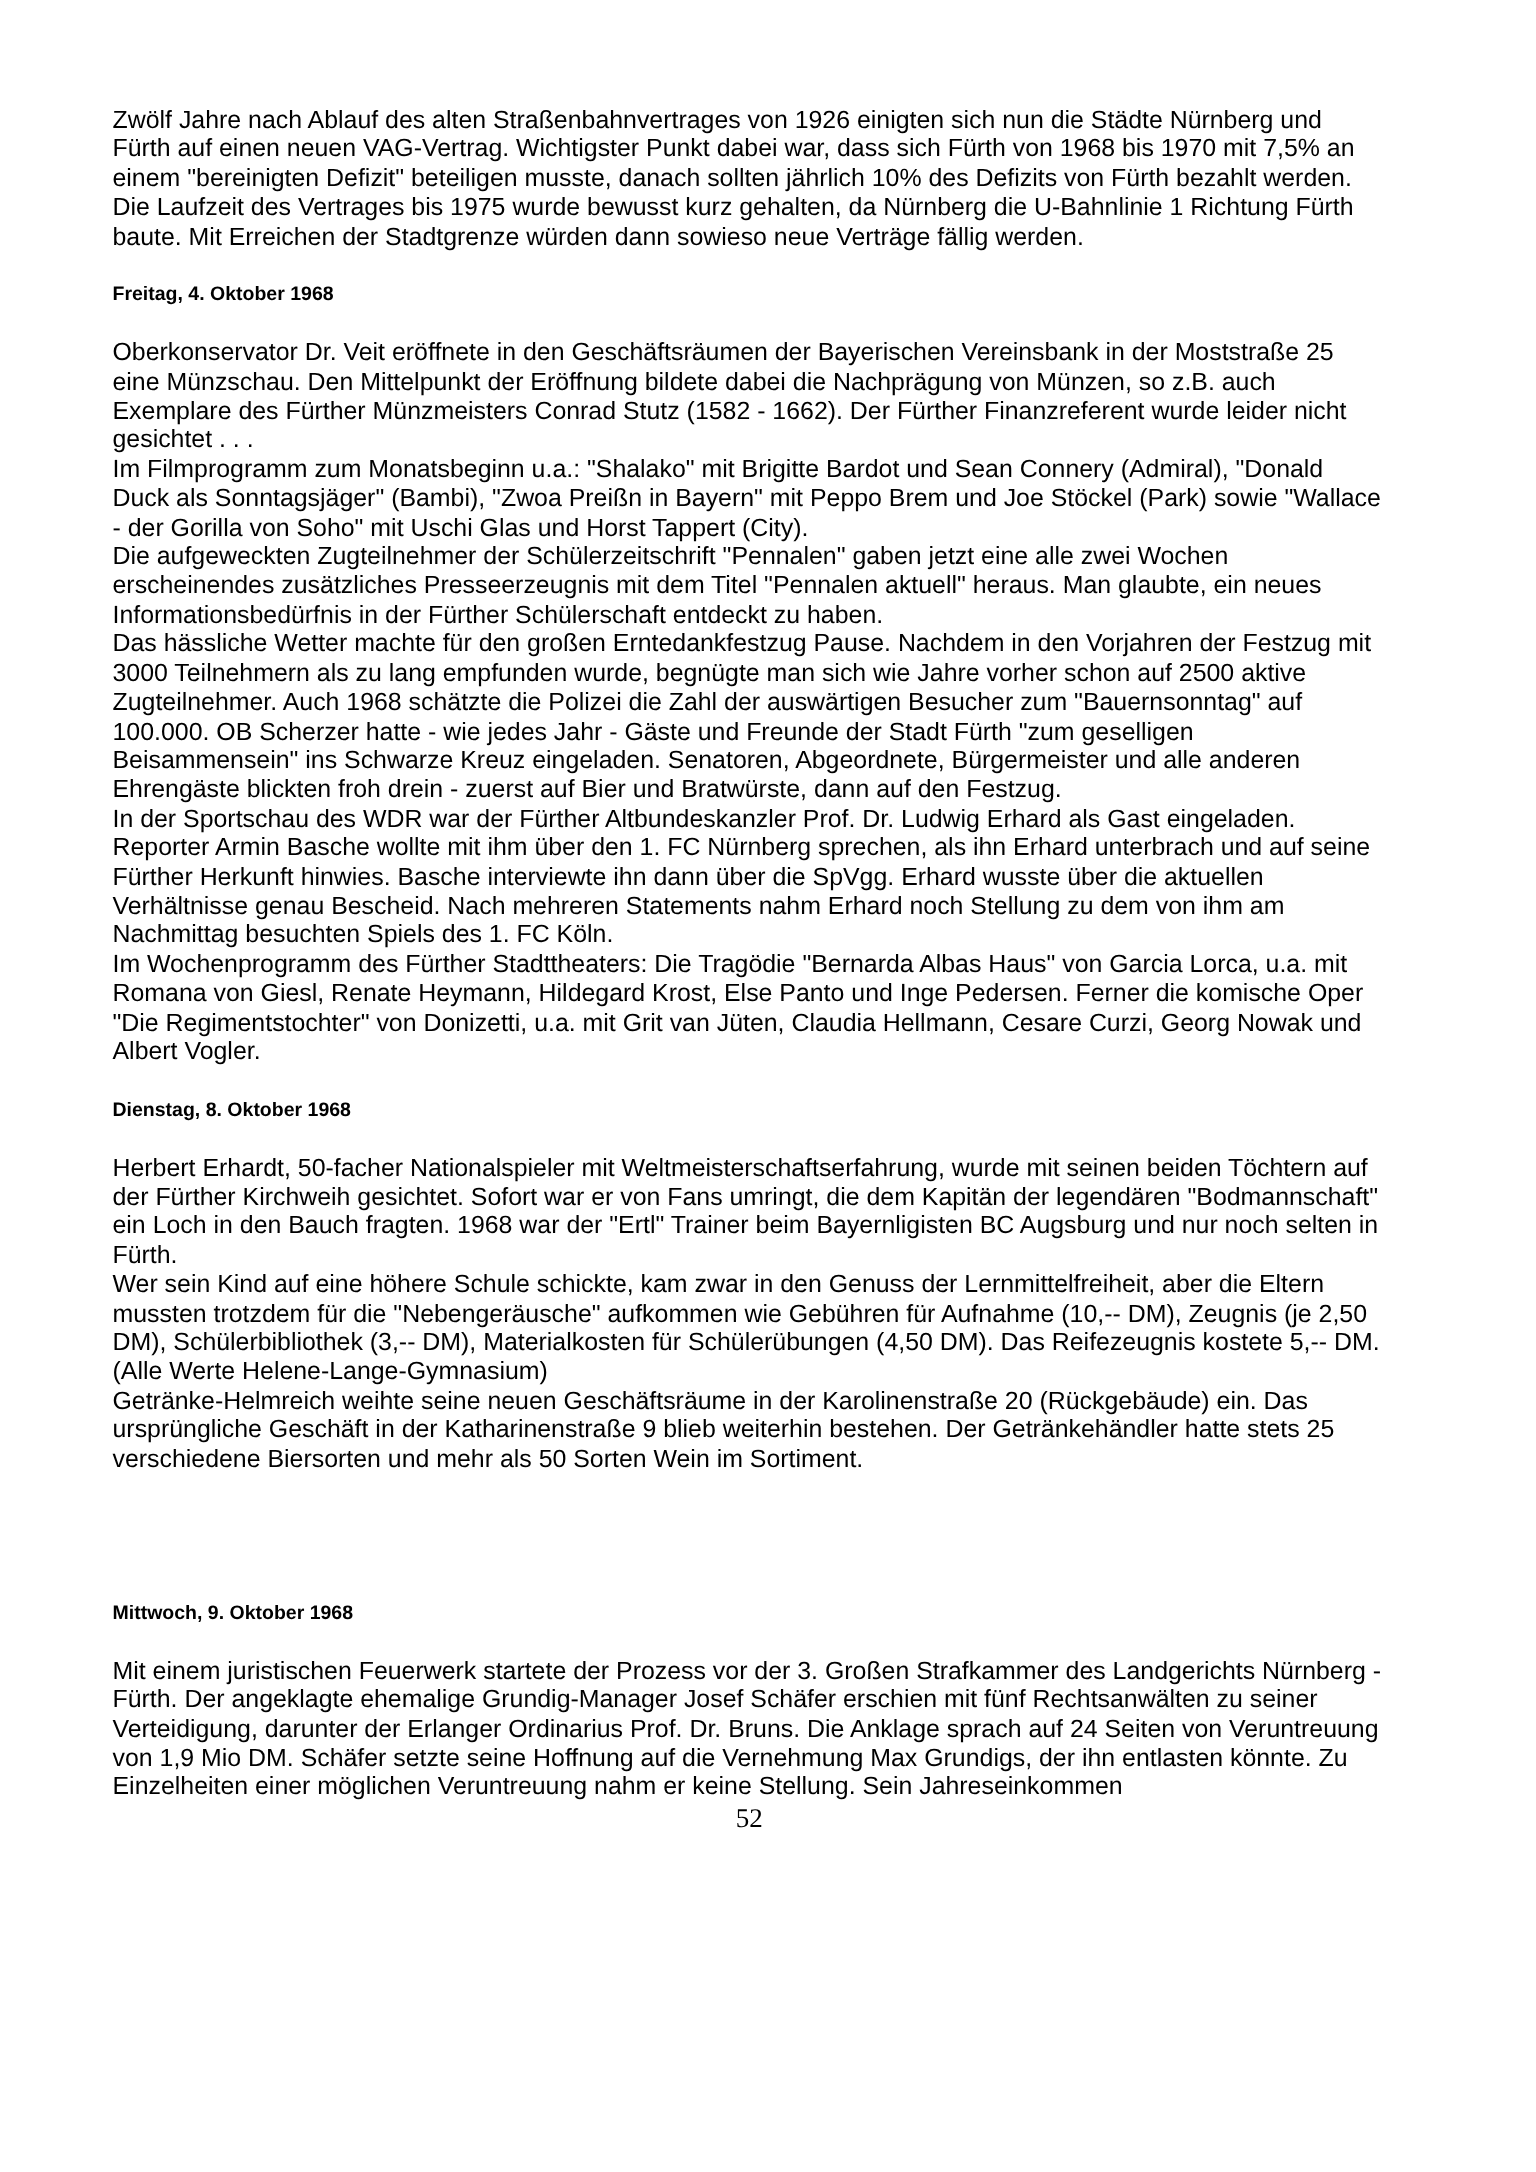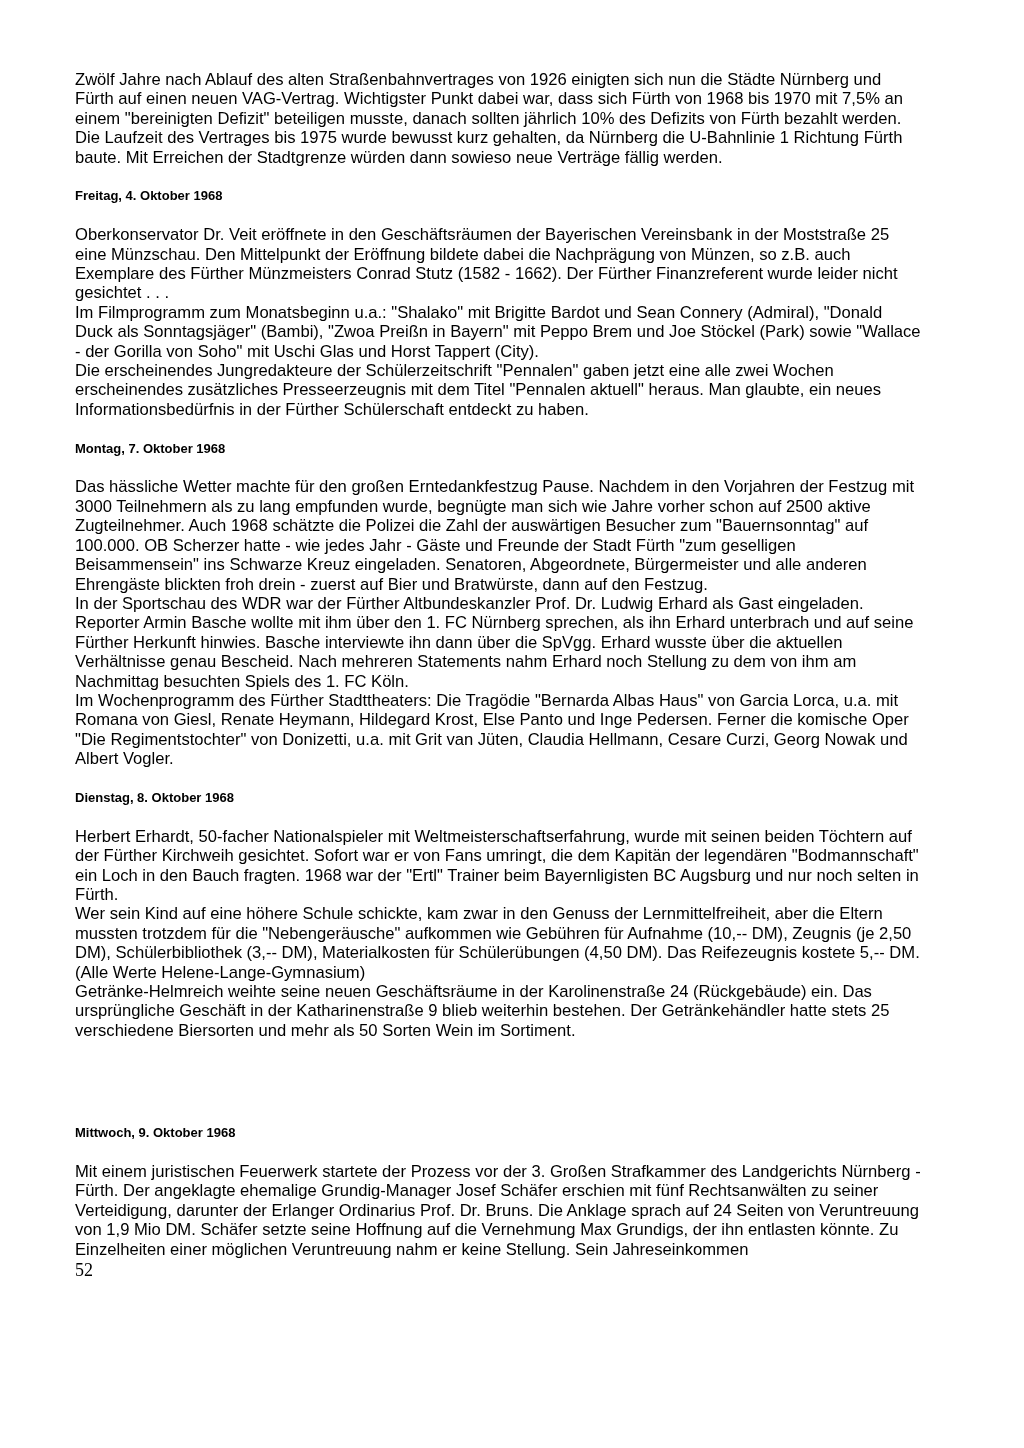--- a/index.html
+++ b/index.html
@@ -34,54 +34,54 @@
     line-height: 19.4px;
   }
   .section {
     margin: 0;
   }
   .extra-gap .heading {
     margin-top: 83px;
   }
   .page-footer {
     margin: 0;
+    text-align: center;
     font-family: "Liberation Serif", serif;
     font-size: 18px;
     line-height: 22px;
   }
 </style>
 </head>
 <body>
 
 <div class="page">
 
   <p class="para">Zwölf Jahre nach Ablauf des alten Straßenbahnvertrages von 1926 einigten sich nun die Städte Nürnberg und Fürth auf einen neuen VAG-Vertrag. Wichtigster Punkt dabei war, dass sich Fürth von 1968 bis 1970 mit 7,5% an einem "bereinigten Defizit" beteiligen musste, danach sollten jährlich 10% des Defizits von Fürth bezahlt werden. Die Laufzeit des Vertrages bis 1975 wurde bewusst kurz gehalten, da Nürnberg die U-Bahnlinie 1 Richtung Fürth baute. Mit Erreichen der Stadtgrenze würden dann sowieso neue Verträge fällig werden.</p>
 
   <div class="section">
     <h2 class="heading">Freitag, 4. Oktober 1968</h2>
     <p class="para">Oberkonservator Dr. Veit eröffnete in den Geschäftsräumen der Bayerischen Vereinsbank in der Moststraße 25 eine Münzschau. Den Mittelpunkt der Eröffnung bildete dabei die Nachprägung von Münzen, so z.B. auch Exemplare des Fürther Münzmeisters Conrad Stutz (1582 - 1662). Der Fürther Finanzreferent wurde leider nicht gesichtet . . .</p>
     <p class="para">Im Filmprogramm zum Monatsbeginn u.a.: "Shalako" mit Brigitte Bardot und Sean Connery (Admiral), "Donald Duck als Sonntagsjäger" (Bambi), "Zwoa Preißn in Bayern" mit Peppo Brem und Joe Stöckel (Park) sowie "Wallace - der Gorilla von Soho" mit Uschi Glas und Horst Tappert (City).</p>
   </div>
 
   <div class="section">
-    <p class="para">Die erscheinendes Jungredakteure der Schülerzeitschrift "Pennalen" gaben jetzt eine alle zwei Wochen erscheinendes zusätzliches Presseerzeugnis mit dem Titel "Pennalen aktuell" heraus. Man glaubte, ein neues Informationsbedürfnis in der Fürther Schülerschaft entdeckt zu haben.</p>
+    <p class="para">Die aufgeweckten Zugteilnehmer der Schülerzeitschrift "Pennalen" gaben jetzt eine alle zwei Wochen erscheinendes zusätzliches Presseerzeugnis mit dem Titel "Pennalen aktuell" heraus. Man glaubte, ein neues Informationsbedürfnis in der Fürther Schülerschaft entdeckt zu haben.</p>
   </div>
 
   <div class="section">
-    <h2 class="heading">Montag, 7. Oktober 1968</h2>
     <p class="para">Das hässliche Wetter machte für den großen Erntedankfestzug Pause. Nachdem in den Vorjahren der Festzug mit 3000 Teilnehmern als zu lang empfunden wurde, begnügte man sich wie Jahre vorher schon auf 2500 aktive Zugteilnehmer. Auch 1968 schätzte die Polizei die Zahl der auswärtigen Besucher zum "Bauernsonntag" auf 100.000. OB Scherzer hatte - wie jedes Jahr - Gäste und Freunde der Stadt Fürth "zum geselligen Beisammensein" ins Schwarze Kreuz eingeladen. Senatoren, Abgeordnete, Bürgermeister und alle anderen Ehrengäste blickten froh drein - zuerst auf Bier und Bratwürste, dann auf den Festzug.</p>
     <p class="para">In der Sportschau des WDR war der Fürther Altbundeskanzler Prof. Dr. Ludwig Erhard als Gast eingeladen. Reporter Armin Basche wollte mit ihm über den 1. FC Nürnberg sprechen, als ihn Erhard unterbrach und auf seine Fürther Herkunft hinwies. Basche interviewte ihn dann über die SpVgg. Erhard wusste über die aktuellen Verhältnisse genau Bescheid. Nach mehreren Statements nahm Erhard noch Stellung zu dem von ihm am Nachmittag besuchten Spiels des 1. FC Köln.</p>
     <p class="para">Im Wochenprogramm des Fürther Stadttheaters: Die Tragödie "Bernarda Albas Haus" von Garcia Lorca, u.a. mit Romana von Giesl, Renate Heymann, Hildegard Krost, Else Panto und Inge Pedersen. Ferner die komische Oper "Die Regimentstochter" von Donizetti, u.a. mit Grit van Jüten, Claudia Hellmann, Cesare Curzi, Georg Nowak und Albert Vogler.</p>
   </div>
 
   <div class="section">
     <h2 class="heading">Dienstag, 8. Oktober 1968</h2>
     <p class="para">Herbert Erhardt, 50-facher Nationalspieler mit Weltmeisterschaftserfahrung, wurde mit seinen beiden Töchtern auf der Fürther Kirchweih gesichtet. Sofort war er von Fans umringt, die dem Kapitän der legendären "Bodmannschaft" ein Loch in den Bauch fragten. 1968 war der "Ertl" Trainer beim Bayernligisten BC Augsburg und nur noch selten in Fürth.</p>
     <p class="para">Wer sein Kind auf eine höhere Schule schickte, kam zwar in den Genuss der Lernmittelfreiheit, aber die Eltern mussten trotzdem für die "Nebengeräusche" aufkommen wie Gebühren für Aufnahme (10,-- DM), Zeugnis (je 2,50 DM), Schülerbibliothek (3,-- DM), Materialkosten für Schülerübungen (4,50 DM). Das Reifezeugnis kostete 5,-- DM. (Alle Werte Helene-Lange-Gymnasium)</p>
-    <p class="para">Getränke-Helmreich weihte seine neuen Geschäftsräume in der Karolinenstraße 24 (Rückgebäude) ein. Das ursprüngliche Geschäft in der Katharinenstraße 9 blieb weiterhin bestehen. Der Getränkehändler hatte stets 25 verschiedene Biersorten und mehr als 50 Sorten Wein im Sortiment.</p>
+    <p class="para">Getränke-Helmreich weihte seine neuen Geschäftsräume in der Karolinenstraße 20 (Rückgebäude) ein. Das ursprüngliche Geschäft in der Katharinenstraße 9 blieb weiterhin bestehen. Der Getränkehändler hatte stets 25 verschiedene Biersorten und mehr als 50 Sorten Wein im Sortiment.</p>
   </div>
 
   <div class="section extra-gap">
     <h2 class="heading">Mittwoch, 9. Oktober 1968</h2>
     <p class="para">Mit einem juristischen Feuerwerk startete der Prozess vor der 3. Großen Strafkammer des Landgerichts Nürnberg - Fürth. Der angeklagte ehemalige Grundig-Manager Josef Schäfer erschien mit fünf Rechtsanwälten zu seiner Verteidigung, darunter der Erlanger Ordinarius Prof. Dr. Bruns. Die Anklage sprach auf 24 Seiten von Veruntreuung von 1,9 Mio DM. Schäfer setzte seine Hoffnung auf die Vernehmung Max Grundigs, der ihn entlasten könnte. Zu Einzelheiten einer möglichen Veruntreuung nahm er keine Stellung. Sein Jahreseinkommen</p>
   </div>
 
   <div class="page-footer">52</div>
 
 </div>

